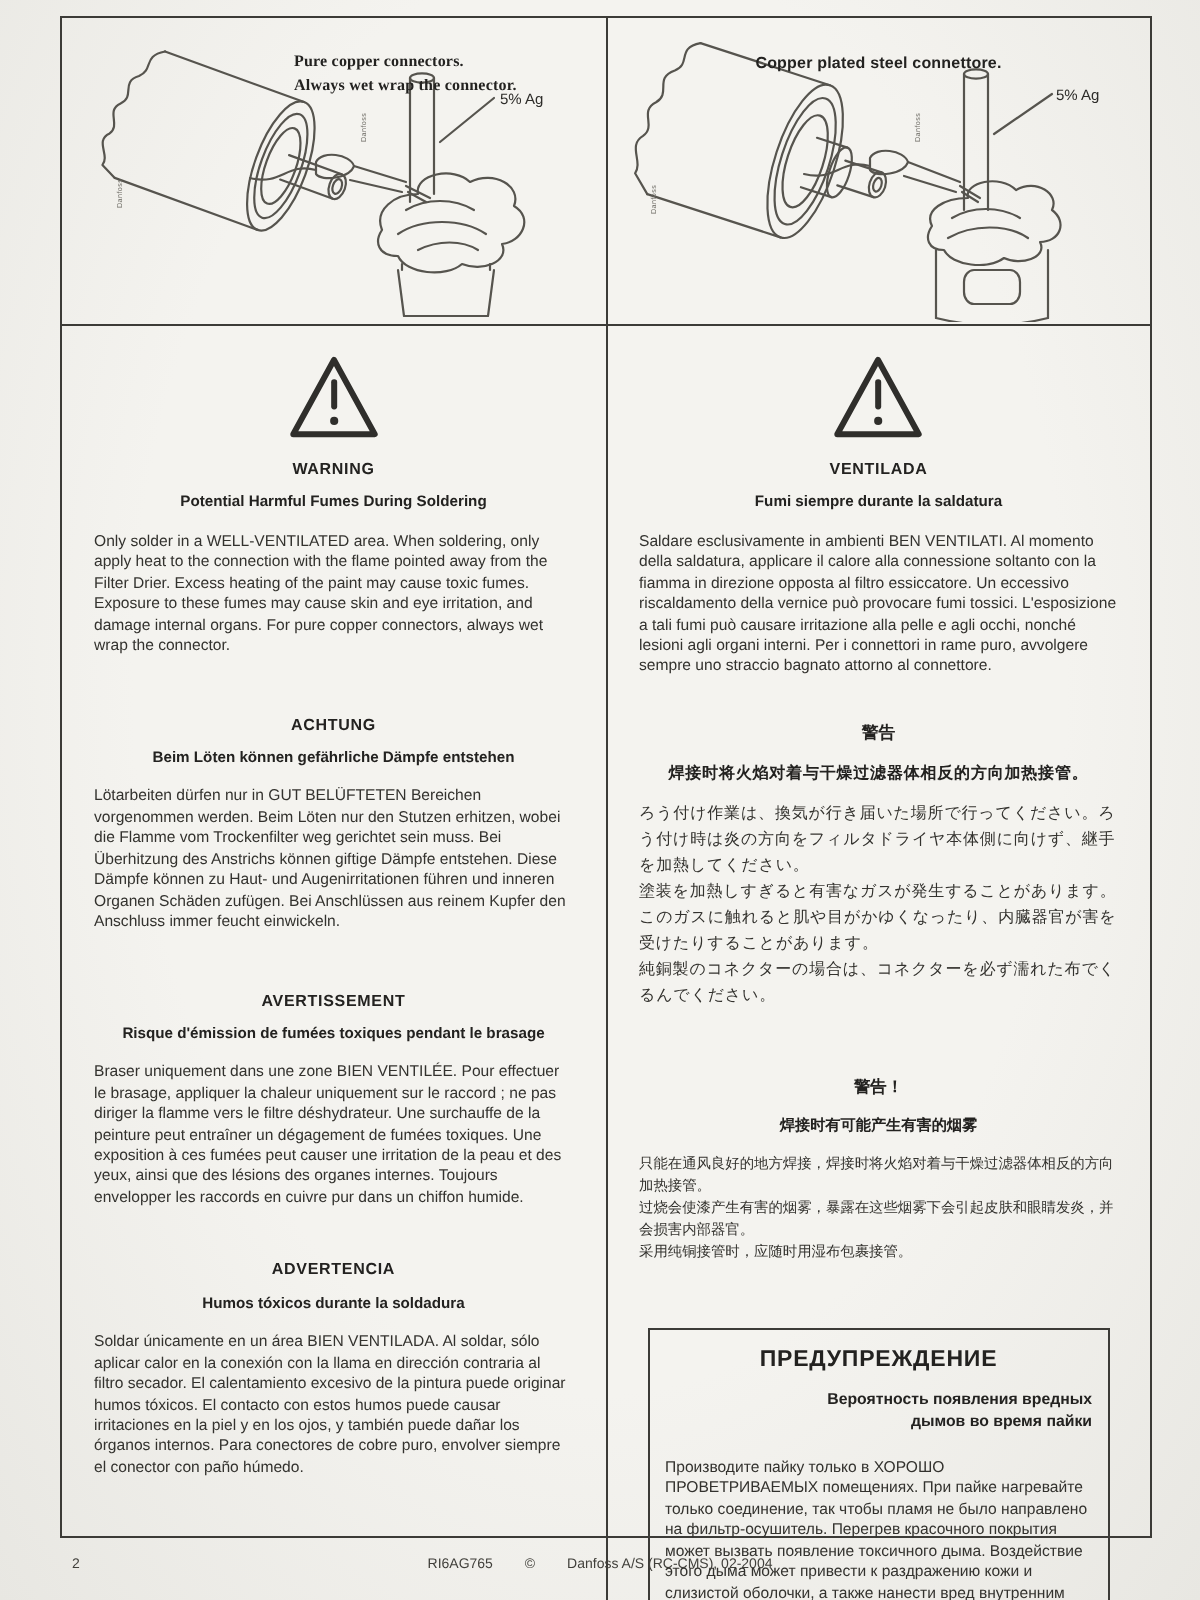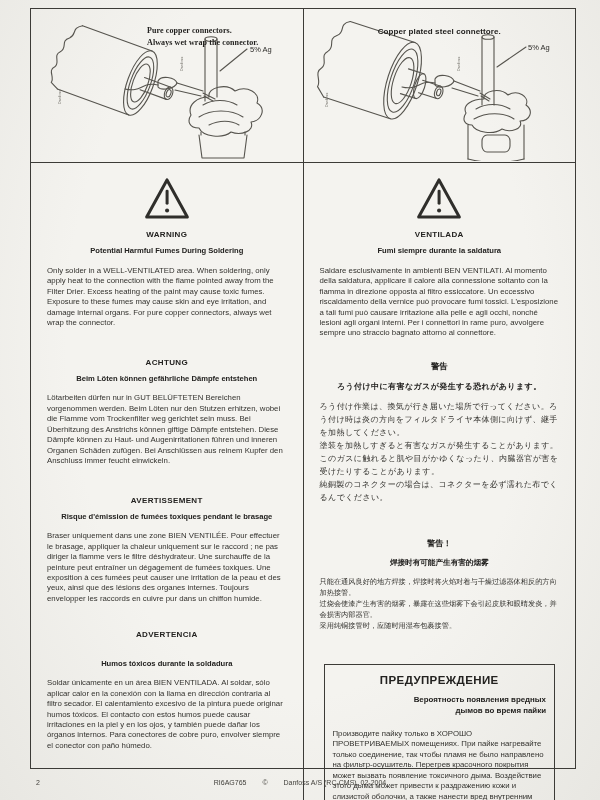--- a/index.html
+++ b/index.html
@@ -34,21 +34,21 @@
   .body{font-size:7.8px;line-height:1.34;text-align:left;white-space:pre-line;color:#33322e;}
   .ja-title{font-size:8.4px;font-weight:bold;text-align:center;color:#232220;}
   .ja-sub{font-size:8px;font-weight:bold;text-align:center;color:#232220;letter-spacing:.4px;}
   .ja-body{font-size:8px;line-height:1.62;letter-spacing:.4px;white-space:pre-line;color:#33322e;}
   .zh-title{font-size:8.2px;font-weight:bold;text-align:center;color:#232220;font-family:"Liberation Serif",serif;}
   .zh-sub{font-size:7.6px;font-weight:bold;text-align:center;color:#232220;font-family:"Liberation Serif",serif;}
   .zh-body{font-size:7.2px;line-height:1.55;white-space:pre-line;color:#33322e;font-family:"Liberation Serif",serif;}
   .ru-box{margin:32px 4px 0 4px;border:1.2px solid #3c3b37;padding:9px 8px 10px 8px;}
   .ru-title{font-size:11.5px;font-weight:bold;text-align:center;letter-spacing:.4px;color:#232220;}
   .ru-sub{font-size:7.9px;font-weight:bold;text-align:right;margin-top:9px;white-space:pre-line;line-height:1.35;color:#232220;}
-  .ru-body{font-size:7.8px;line-height:1.35;margin-top:12px;white-space:pre-line;color:#33322e;} .mt7{margin-top:7px;} .mt8{margin-top:20px;} .mt9{margin-top:9px;}
+  .ru-body{font-size:7.8px;line-height:1.35;margin-top:12px;white-space:pre-line;color:#33322e;} .mt7{margin-top:7px;} .mt8{margin-top:8px;} .mt9{margin-top:9px;}
   .mt10{margin-top:10px;} .mt22{margin-top:22px;} .mt26{margin-top:26px;} .mt30{margin-top:30px;} .mt33{margin-top:33px;}
   .footer{position:absolute;left:0;top:779px;width:100%;font-size:7px;color:#403f3a;}
   .footer .page-num{position:absolute;left:36px;top:0;}
   .footer .center{text-align:center;}
   .footer .center span{margin:0 7px;}
   svg{display:block;}
   .sketch{stroke:#56544e;stroke-width:1.1;fill:none;stroke-linecap:round;stroke-linejoin:round;}
   .micro{font-size:3.6px;fill:#6b6962;letter-spacing:.2px;}
   .aglabel{font-size:7.5px;fill:#2d2c29;}
 </style>
@@ -178,21 +178,21 @@
             <path d="M26,3 L49,45 L3,45 Z" fill="none" stroke="#2f2e2b" stroke-width="3.4" stroke-linejoin="round"></path>
             <rect x="24.4" y="14" width="3.4" height="17" rx="1.6" fill="#2f2e2b"></rect>
             <circle cx="26.1" cy="37.5" r="2.3" fill="#2f2e2b"></circle>
           </svg>
         </div>
         <div class="h1 mt10">VENTILADA</div>
         <div class="h2 mt7">Fumi siempre durante la saldatura</div>
         <div class="body mt10">Saldare esclusivamente in ambienti BEN VENTILATI. Al momento della saldatura, applicare il calore alla connessione soltanto con la fiamma in direzione opposta al filtro essiccatore. Un eccessivo riscaldamento della vernice può provocare fumi tossici. L'esposizione a tali fumi può causare irritazione alla pelle e agli occhi, nonché lesioni agli organi interni. Per i connettori in rame puro, avvolgere sempre uno straccio bagnato attorno al connettore.</div>
 
         <div class="ja-title mt22">警告</div>
-        <div class="ja-sub mt9">ろう付け中に有害なガスが発生する恐れがあります。</div>
+        <div class="ja-sub mt9">焊接时将火焰对着与干燥过滤器体相反的方向加热接管。</div>
         <div class="ja-body mt9">ろう付け作業は、換気が行き届いた場所で行ってください。ろう付け時は炎の方向をフィルタドライヤ本体側に向けず、継手を加熱してください。
 塗装を加熱しすぎると有害なガスが発生することがあります。
 このガスに触れると肌や目がかゆくなったり、内臓器官が害を受けたりすることがあります。
 純銅製のコネクターの場合は、コネクターを必ず濡れた布でくるんでください。</div>
 
         <div class="zh-title mt33">警告！</div>
         <div class="zh-sub mt9">焊接时有可能产生有害的烟雾</div>
         <div class="zh-body mt9">只能在通风良好的地方焊接，焊接时将火焰对着与干燥过滤器体相反的方向加热接管。
 过烧会使漆产生有害的烟雾，暴露在这些烟雾下会引起皮肤和眼睛发炎，并会损害内部器官。
 采用纯铜接管时，应随时用湿布包裹接管。</div>

